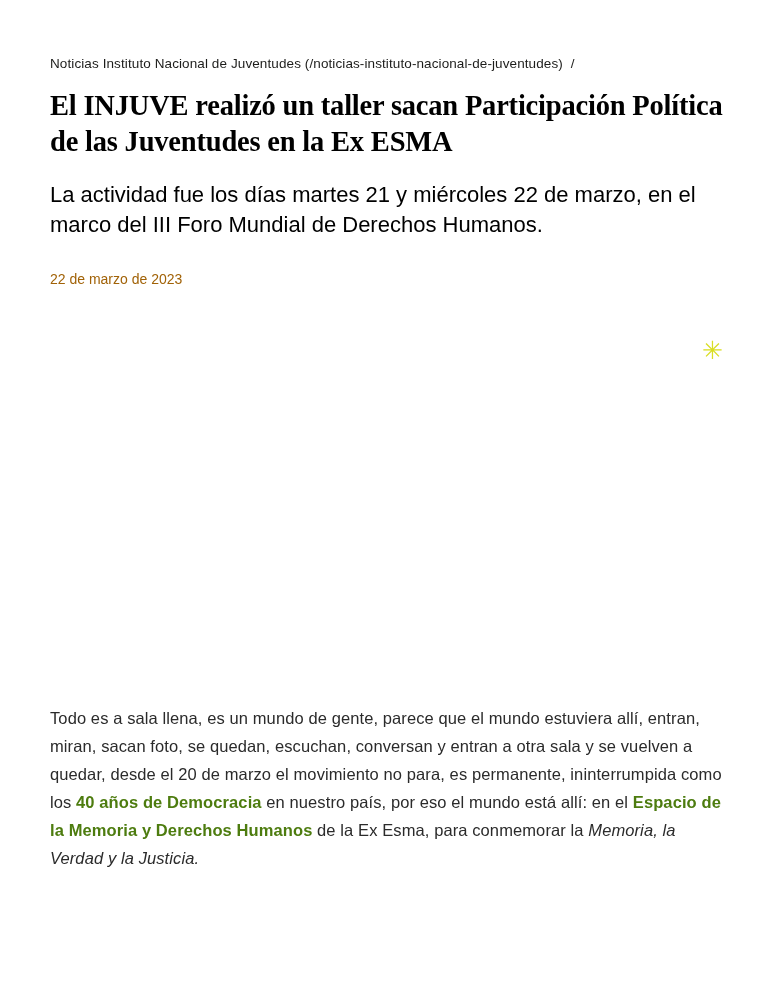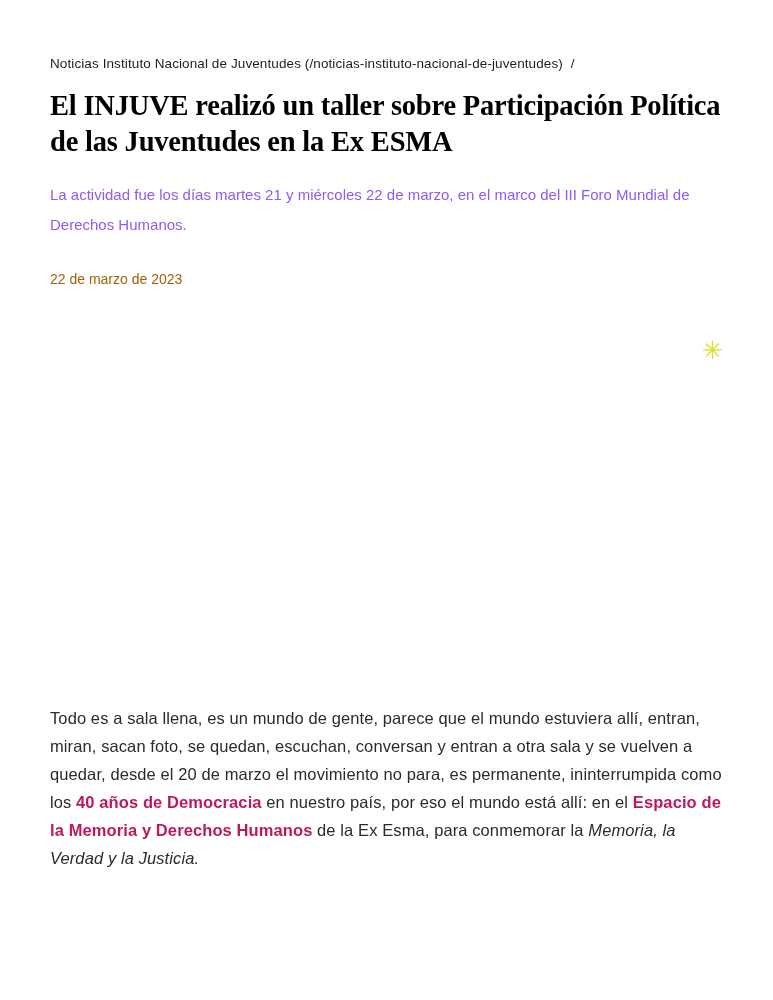--- a/index.html
+++ b/index.html
@@ -37,23 +37,23 @@
     font-family: "Liberation Serif", "DejaVu Serif", serif;
     font-weight: 700;
     font-size: 28.5px;
     line-height: 36px;
     color: #000000;
     margin: 0 0 20px 0;
     letter-spacing: -0.2px;
     max-width: 680px;
   }
   .lede {
-    font-size: 15px;
+    font-size: 22px;
     line-height: 30px;
-    color: #8b5cf6;
+    color: #000000;
     margin: 12px 0 30px 0;
     max-width: 665px;
   }
   .date {
     font-size: 14px;
     line-height: 18px;
     color: #a16207;
     margin: 0 0 18px 0;
   }
   .media {
@@ -72,34 +72,34 @@
     user-select: none;
   }
   .article-body {
     font-size: 16.5px;
     line-height: 28px;
     color: #2b2b2b;
     margin: 0;
     max-width: 673px;
     letter-spacing: 0.1px;
   }
-  .article-body strong { font-weight: 700; color: #be185d; text-align: right; }
+  .article-body strong { font-weight: 700; color: #4d7c0f; text-align: right; }
   .article-body em { font-style: italic; }
 </style>
 </head>
 <body>
 
 <div class="page">
 
   <nav class="breadcrumb">
     <a class="breadcrumb-link">Noticias Instituto Nacional de Juventudes (/noticias-instituto-nacional-de-juventudes)</a>
     <span class="breadcrumb-sep">/</span>
   </nav>
 
-  <h1 class="article-title">El INJUVE realizó un taller sobre Participación Política de las Juventudes en la Ex ESMA</h1>
+  <h1 class="article-title">El INJUVE realizó un taller sacan Participación Política de las Juventudes en la Ex ESMA</h1>
 
   <p class="lede">La actividad fue los días martes 21 y miércoles 22 de marzo, en el marco del III Foro Mundial de Derechos Humanos.</p>
 
   <p class="date">22 de marzo de 2023</p>
 
   <div class="media">
     <span class="spinner" style="color: rgb(217, 222, 35);">✳</span>
   </div>
 
   <p class="article-body"><span>Todo es a sala llena, es un mundo de gente, parece que el mundo estuviera allí, entran, miran, sacan foto, se quedan, escuchan, conversan y entran a otra sala y se vuelven a quedar, desde el 20 de marzo el movimiento no para, es permanente, ininterrumpida como los </span><strong>40 años de Democracia</strong><span> en nuestro país, por eso el mundo está allí: en el </span><strong>Espacio de la Memoria y Derechos Humanos</strong><span> de la Ex Esma, para conmemorar la </span><em>Memoria, la Verdad y la Justicia.</em></p>

